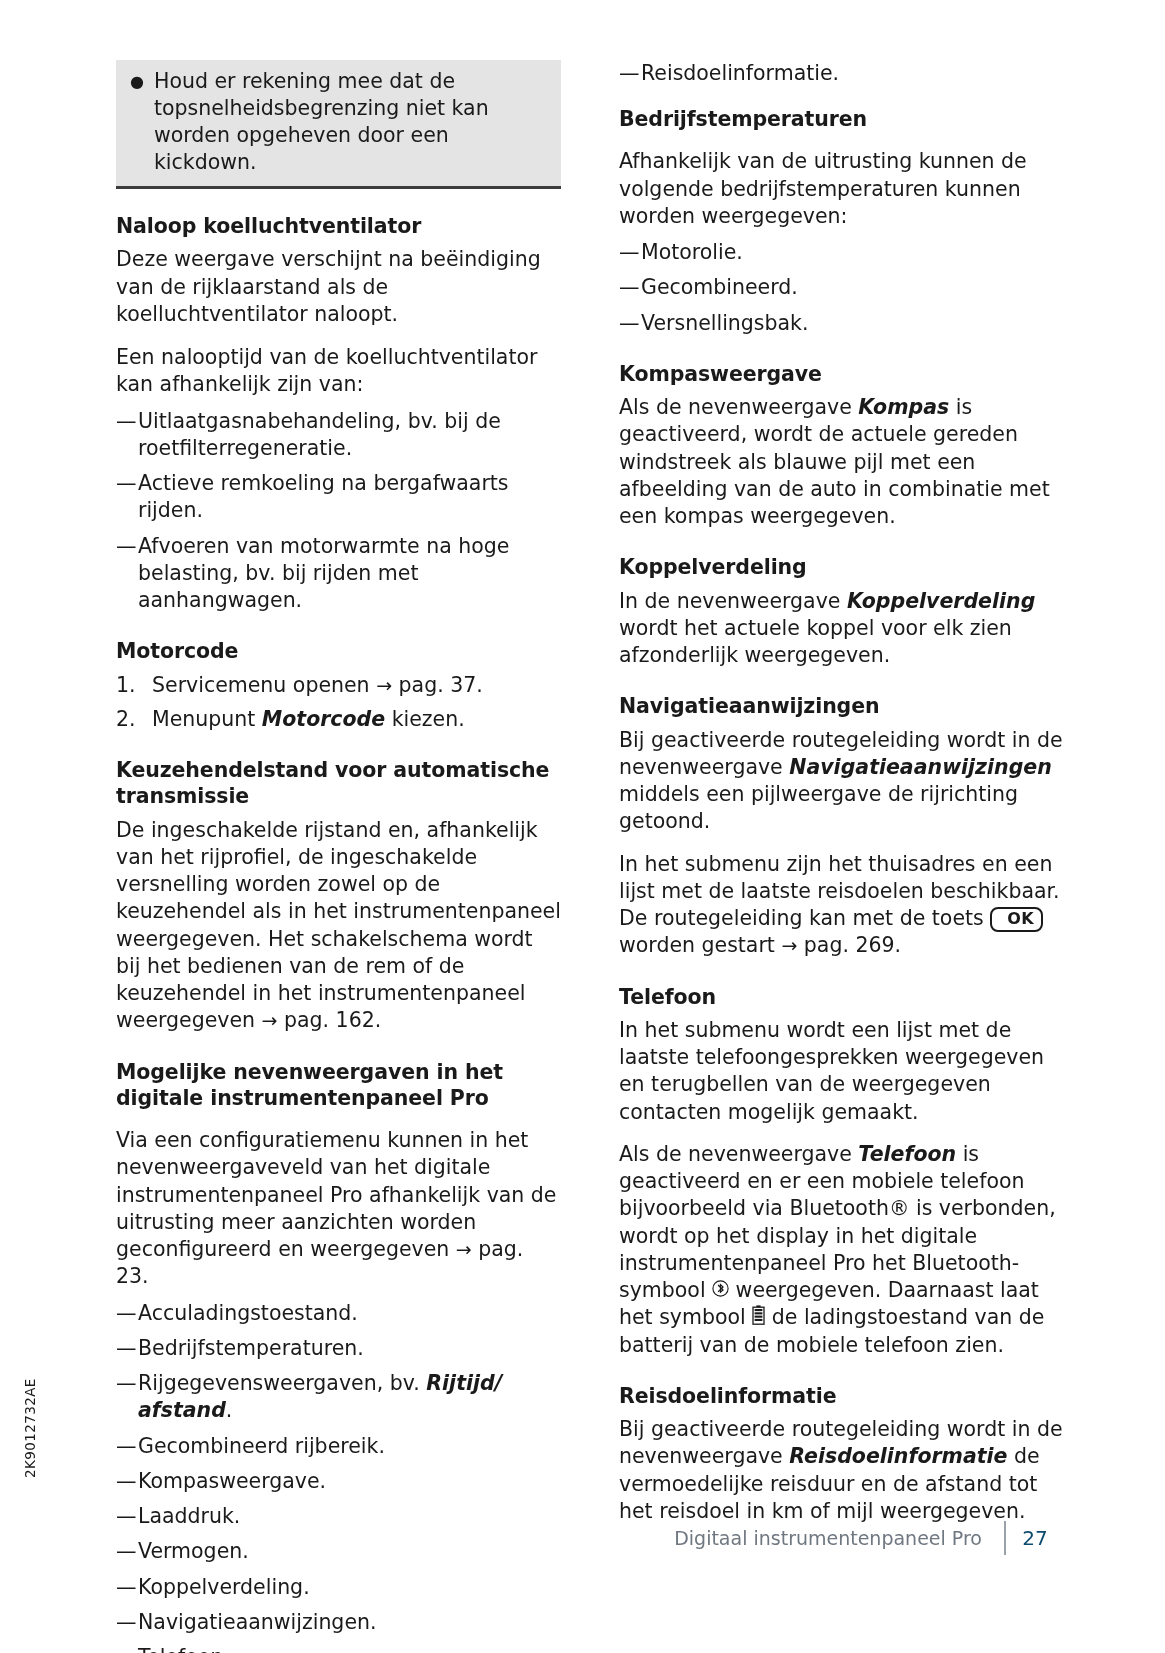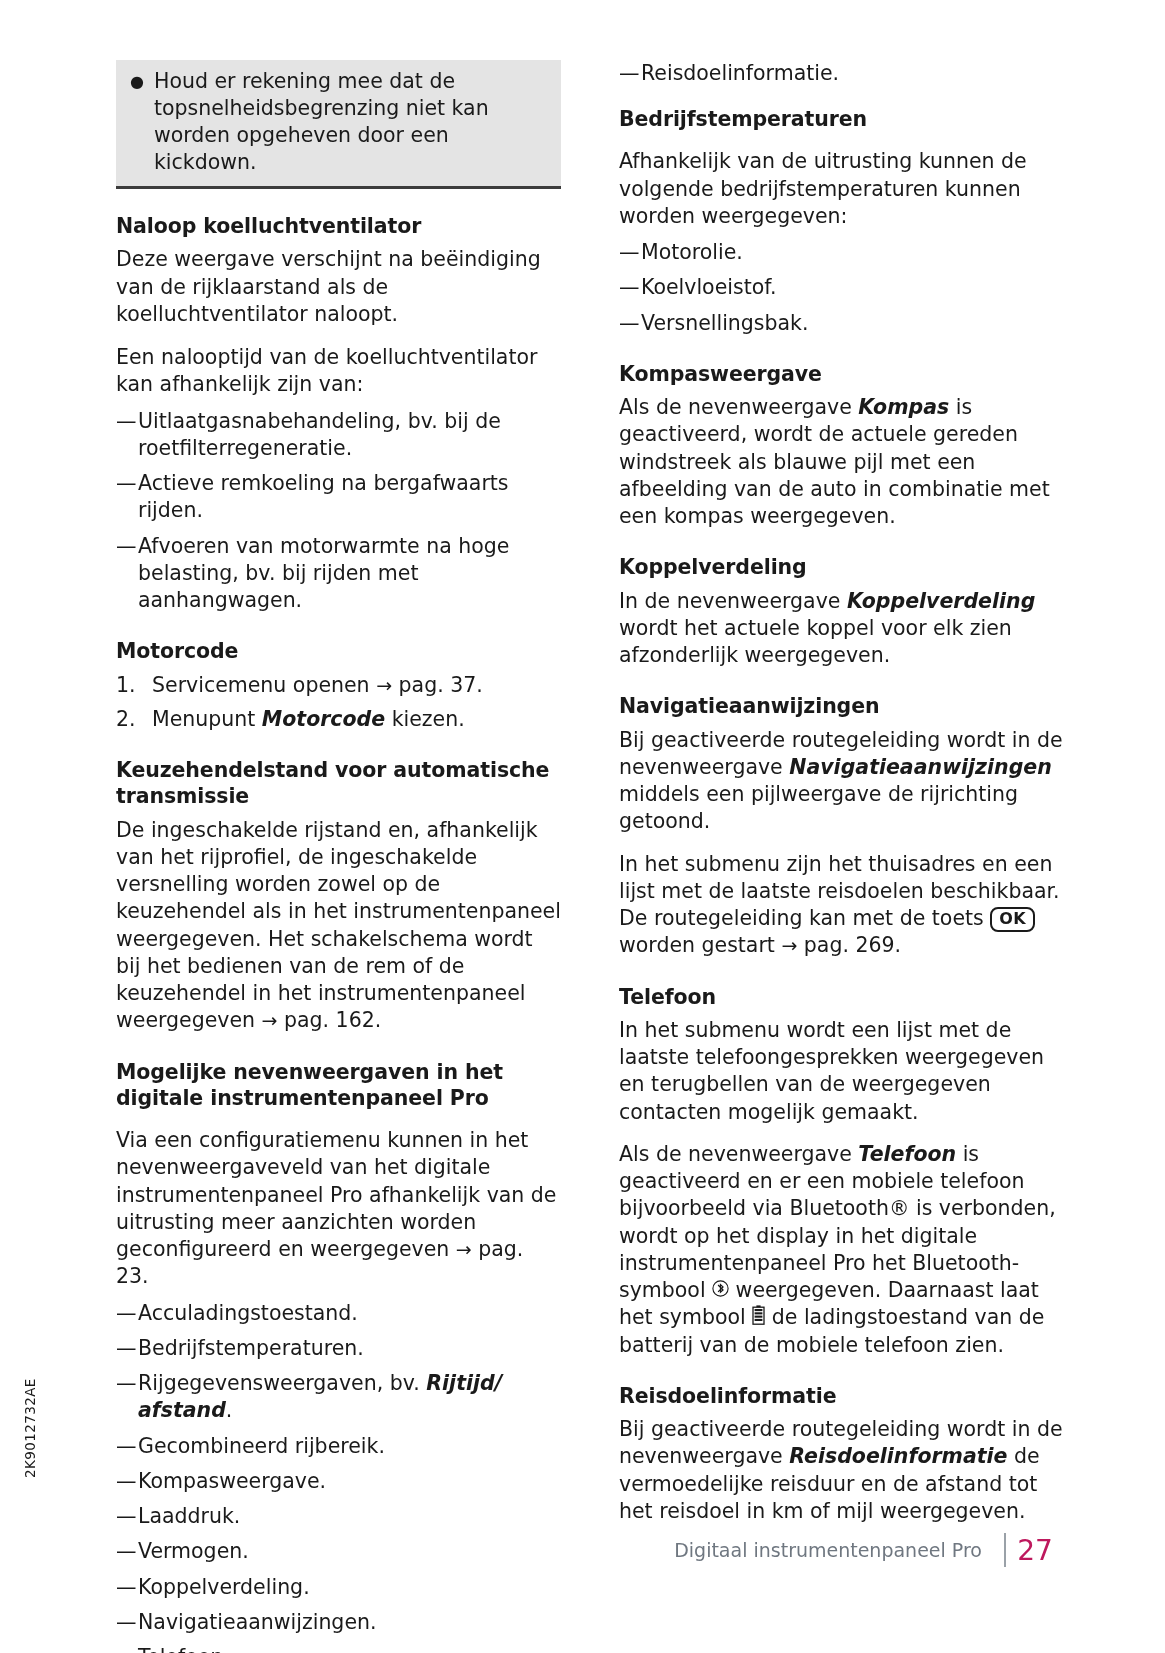--- a/index.html
+++ b/index.html
@@ -119,58 +119,58 @@
     margin-top: 34px;
   }
 
   .arrow { font-size: 19px; }
 
   
   .key-ok {
     display: inline-block;
     border: 2px solid #1a1a1a;
     border-radius: 8px;
-    padding: 0px 7px 1px 7px;
+    padding: 0px 7px 1px 15px;
     font-size: 16px;
     font-weight: bold;
     line-height: 1.25;
     letter-spacing: 0.5px;
     vertical-align: 1px;
     font-family: "DejaVu Sans", "Liberation Sans", sans-serif;
   }
 
   .sym {
     display: inline-block;
     vertical-align: -1px;
   }
   .sym svg { display: block; }
 
   
   .footer {
     position: absolute;
     left: 0;
     right: 101px;
-    bottom: 86px;
+    bottom: 98px;
     display: flex;
     justify-content: flex-end;
     align-items: center;
     font-size: 19px;
     color: #6f7780;
   }
   .footer-title { padding-right: 22px; }
   .footer-sep {
     width: 2px;
     height: 34px;
     background: #9aa1a8;
   }
   .footer-page {
     width: 58px;
     text-align: center;
-    color: #be185d;
-    font-size: 28px;
+    color: #0c4a6e;
+    font-size: 20px;
   }
 </style>
 </head>
 <body>
 
 <div class="page">
 
   <div class="side-code">2K9012732AE</div>
 
   <div class="columns">
@@ -274,21 +274,21 @@
 
       <h2 class="heading first">Bedrijfstemperaturen</h2>
       <p class="para tight">Afhankelijk van de uitrusting kunnen de volgende bedrijfstemperaturen kunnen worden weergegeven:</p>
       <ul class="dash-list">
         <li>
             <span class="dash">—</span>
             <span class="dash-text">Motorolie.</span>
           </li>
         <li>
             <span class="dash">—</span>
-            <span class="dash-text">Koelvloeistof.</span>
+            <span class="dash-text">Gecombineerd.</span>
           </li>
         <li>
             <span class="dash">—</span>
             <span class="dash-text">Versnellingsbak.</span>
           </li>
       </ul>
 
       <h2 class="heading">Kompasweergave</h2>
       <p class="para"><span>Als de nevenweergave </span><i class="bi">Kompas</i><span> is geactiveerd, wordt de actuele gereden windstreek als blauwe pijl met een afbeelding van de auto in combinatie met een kompas weergegeven.</span></p>
 

